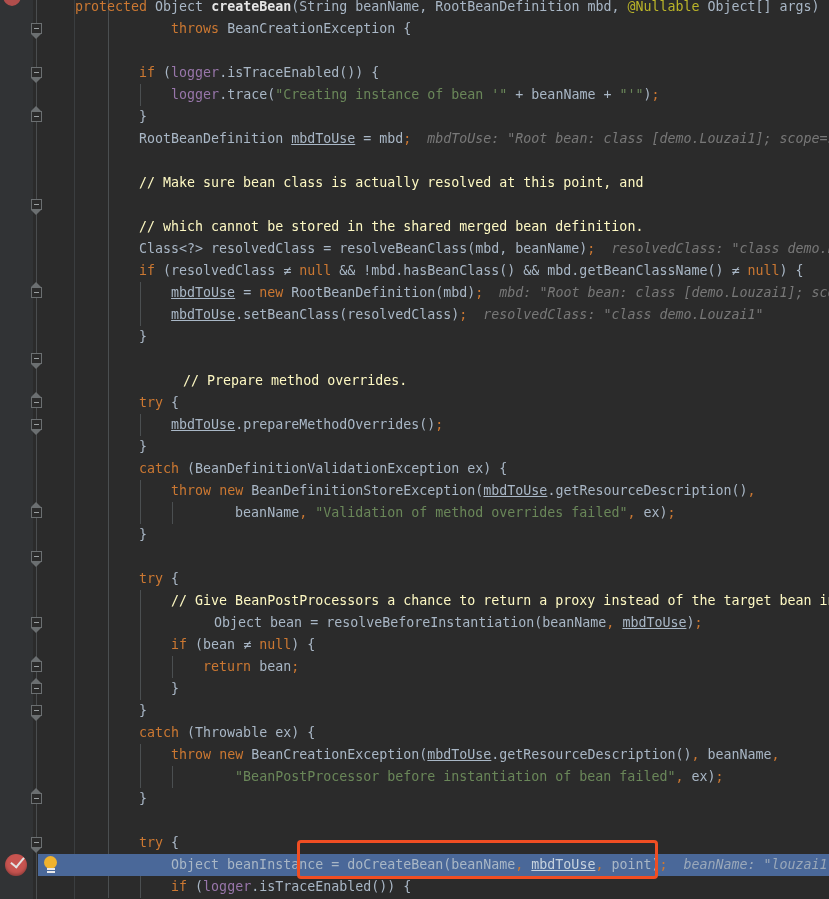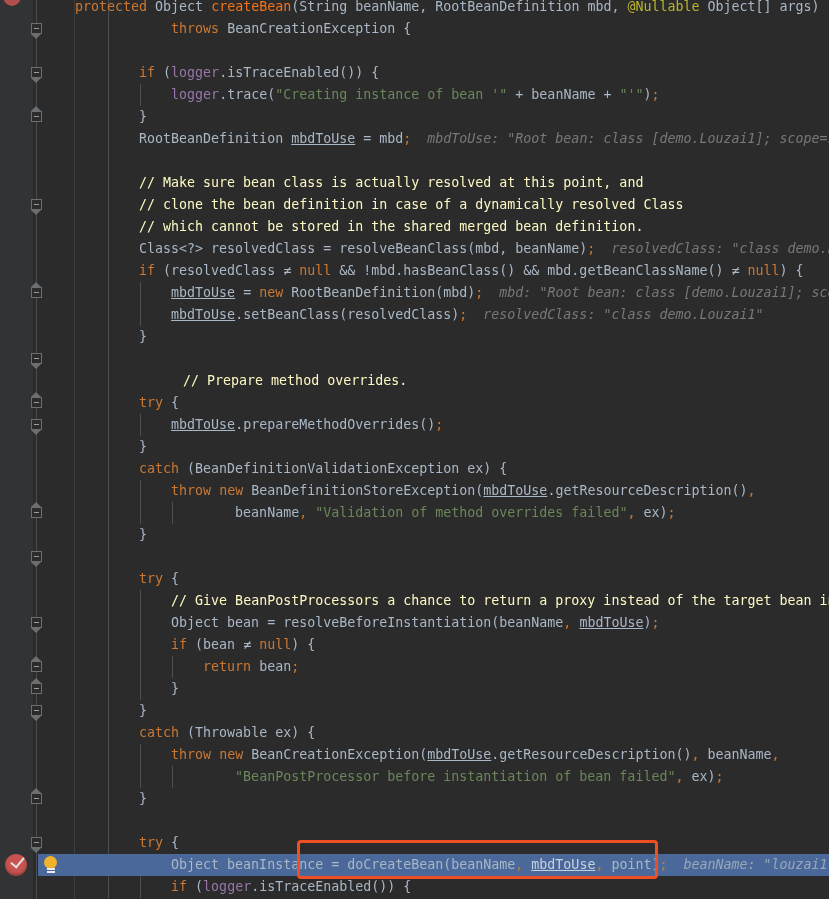--- a/index.html
+++ b/index.html
@@ -70,21 +70,21 @@
     font-size: 13.3px;
     font-family: "DejaVu Sans Mono", monospace;
     color: #a9b7c6;
   }
   .line .txt { padding-left: 75px; display: inline-block; }
 
   
   .kw   { color: #cc7832; }
   .str  { color: #6a8759; }
   .cmt  { color: #fef9c3; }
-  .mth  { color: #f97316; }
+  .mth  { color: #e5e5e5; font-weight: bold; }
   .fld  { color: #9876aa; }
   .ann  { color: #bbb529; }
   .pln  { color: #a9b7c6; }
   .var-u { color: #a9b7c6; text-decoration: underline; text-decoration-color: #a9b7c6; }
   .hint { color: #787878; font-style: italic; }
   .semi { color: #cc7832; }
 
   
   .line.sel { background: transparent; }
   .sel-band {
@@ -257,40 +257,39 @@
   <div class="code-layer" id="code">
       <div class="line" style="top: -4px;"><span class="txt"><span class="kw">protected</span> <span class="pln">Object</span> <span class="mth">createBean</span><span class="pln">(String beanName, RootBeanDefinition mbd, </span><span class="ann">@Nullable</span><span class="pln"> Object[] args)</span></span></div>
       <div class="line" style="top: 18px;"><span class="txt"><span class="pln">            </span><span class="kw">throws</span><span class="pln"> BeanCreationException {</span></span></div>
       <div class="line" style="top: 40px;"><span class="txt"></span></div>
       <div class="line" style="top: 62px;"><span class="txt"><span class="pln">        </span><span class="kw">if</span><span class="pln"> (</span><span class="fld">logger</span><span class="pln">.isTraceEnabled()) {</span></span></div>
       <div class="line" style="top: 84px;"><span class="txt"><span class="pln">            </span><span class="fld">logger</span><span class="pln">.trace(</span><span class="str">"Creating instance of bean '"</span><span class="pln"> + beanName + </span><span class="str">"'"</span><span class="pln">)</span><span class="semi">;</span></span></div>
       <div class="line" style="top: 106px;"><span class="txt"><span class="pln">        }</span></span></div>
       <div class="line" style="top: 128px;"><span class="txt"><span class="pln">        RootBeanDefinition </span><span class="var-u">mbdToUse</span><span class="pln"> = mbd</span><span class="semi">;</span><span class="hint">  mbdToUse: "Root bean: class [demo.Louzai1]; scope=singl</span></span></div>
       <div class="line" style="top: 150px;"><span class="txt"></span></div>
       <div class="line" style="top: 172px;"><span class="txt"><span class="pln">        </span><span class="cmt">// Make sure bean class is actually resolved at this point, and</span></span></div>
-      <div class="line" style="top: 194px;"><span class="txt"><span class="pln">        </span><span class="cmt">// clone the bean definition in case of a dynamically resolved Class</span></span></div>
       <div class="line" style="top: 216px;"><span class="txt"><span class="pln">        </span><span class="cmt">// which cannot be stored in the shared merged bean definition.</span></span></div>
       <div class="line" style="top: 238px;"><span class="txt"><span class="pln">        Class&lt;?&gt; resolvedClass = resolveBeanClass(mbd, beanName)</span><span class="semi">;</span><span class="hint">  resolvedClass: "class demo.Louza</span></span></div>
       <div class="line" style="top: 260px;"><span class="txt"><span class="pln">        </span><span class="kw">if</span><span class="pln"> (resolvedClass ≠ </span><span class="kw">null</span><span class="pln"> &amp;&amp; !mbd.hasBeanClass() &amp;&amp; mbd.getBeanClassName() ≠ </span><span class="kw">null</span><span class="pln">) {</span></span></div>
       <div class="line" style="top: 282px;"><span class="txt"><span class="pln">            </span><span class="var-u">mbdToUse</span><span class="pln"> = </span><span class="kw">new</span><span class="pln"> RootBeanDefinition(mbd)</span><span class="semi">;</span><span class="hint">  mbd: "Root bean: class [demo.Louzai1]; scope=s</span></span></div>
       <div class="line" style="top: 304px;"><span class="txt"><span class="pln">            </span><span class="var-u">mbdToUse</span><span class="pln">.setBeanClass(resolvedClass)</span><span class="semi">;</span><span class="hint">  resolvedClass: "class demo.Louzai1"</span></span></div>
       <div class="line" style="top: 326px;"><span class="txt"><span class="pln">        }</span></span></div>
       <div class="line" style="top: 348px;"><span class="txt"></span></div>
       <div class="line" style="top: 370px; padding-left: 44px;"><span class="txt"><span class="pln">        </span><span class="cmt">// Prepare method overrides.</span></span></div>
       <div class="line" style="top: 392px;"><span class="txt"><span class="pln">        </span><span class="kw">try</span><span class="pln"> {</span></span></div>
       <div class="line" style="top: 414px;"><span class="txt"><span class="pln">            </span><span class="var-u">mbdToUse</span><span class="pln">.prepareMethodOverrides()</span><span class="semi">;</span></span></div>
       <div class="line" style="top: 436px;"><span class="txt"><span class="pln">        }</span></span></div>
       <div class="line" style="top: 458px;"><span class="txt"><span class="pln">        </span><span class="kw">catch</span><span class="pln"> (BeanDefinitionValidationException ex) {</span></span></div>
       <div class="line" style="top: 480px;"><span class="txt"><span class="pln">            </span><span class="kw">throw</span><span class="pln"> </span><span class="kw">new</span><span class="pln"> BeanDefinitionStoreException(</span><span class="var-u">mbdToUse</span><span class="pln">.getResourceDescription()</span><span class="semi">,</span></span></div>
       <div class="line" style="top: 502px;"><span class="txt"><span class="pln">                    beanName</span><span class="semi">,</span><span class="pln"> </span><span class="str">"Validation of method overrides failed"</span><span class="semi">,</span><span class="pln"> ex)</span><span class="semi">;</span></span></div>
       <div class="line" style="top: 524px;"><span class="txt"><span class="pln">        }</span></span></div>
       <div class="line" style="top: 546px;"><span class="txt"></span></div>
       <div class="line" style="top: 568px;"><span class="txt"><span class="pln">        </span><span class="kw">try</span><span class="pln"> {</span></span></div>
       <div class="line" style="top: 590px;"><span class="txt"><span class="pln">            </span><span class="cmt">// Give BeanPostProcessors a chance to return a proxy instead of the target bean instan</span></span></div>
-      <div class="line" style="top: 612px;"><span class="txt"><span class="pln">            Object bean = resolveBeforeInstantiation(beanName</span><span class="semi">,</span><span class="pln"> </span><span class="var-u">mbdToUse</span><span class="pln">)</span><span class="semi">;</span></span></div>
+      <div class="line" style="top: 612px; margin-left: 43px;"><span class="txt"><span class="pln">            Object bean = resolveBeforeInstantiation(beanName</span><span class="semi">,</span><span class="pln"> </span><span class="var-u">mbdToUse</span><span class="pln">)</span><span class="semi">;</span></span></div>
       <div class="line" style="top: 634px;"><span class="txt"><span class="pln">            </span><span class="kw">if</span><span class="pln"> (bean ≠ </span><span class="kw">null</span><span class="pln">) {</span></span></div>
       <div class="line" style="top: 656px;"><span class="txt"><span class="pln">                </span><span class="kw">return</span><span class="pln"> bean</span><span class="semi">;</span></span></div>
       <div class="line" style="top: 678px;"><span class="txt"><span class="pln">            }</span></span></div>
       <div class="line" style="top: 700px;"><span class="txt"><span class="pln">        }</span></span></div>
       <div class="line" style="top: 722px;"><span class="txt"><span class="pln">        </span><span class="kw">catch</span><span class="pln"> (Throwable ex) {</span></span></div>
       <div class="line" style="top: 744px;"><span class="txt"><span class="pln">            </span><span class="kw">throw</span><span class="pln"> </span><span class="kw">new</span><span class="pln"> BeanCreationException(</span><span class="var-u">mbdToUse</span><span class="pln">.getResourceDescription()</span><span class="semi">,</span><span class="pln"> beanName</span><span class="semi">,</span></span></div>
       <div class="line" style="top: 766px;"><span class="txt"><span class="pln">                    </span><span class="str">"BeanPostProcessor before instantiation of bean failed"</span><span class="semi">,</span><span class="pln"> ex)</span><span class="semi">;</span></span></div>
       <div class="line" style="top: 788px;"><span class="txt"><span class="pln">        }</span></span></div>
       <div class="line" style="top: 810px;"><span class="txt"></span></div>
       <div class="line" style="top: 832px;"><span class="txt"><span class="pln">        </span><span class="kw">try</span><span class="pln"> {</span></span></div>

